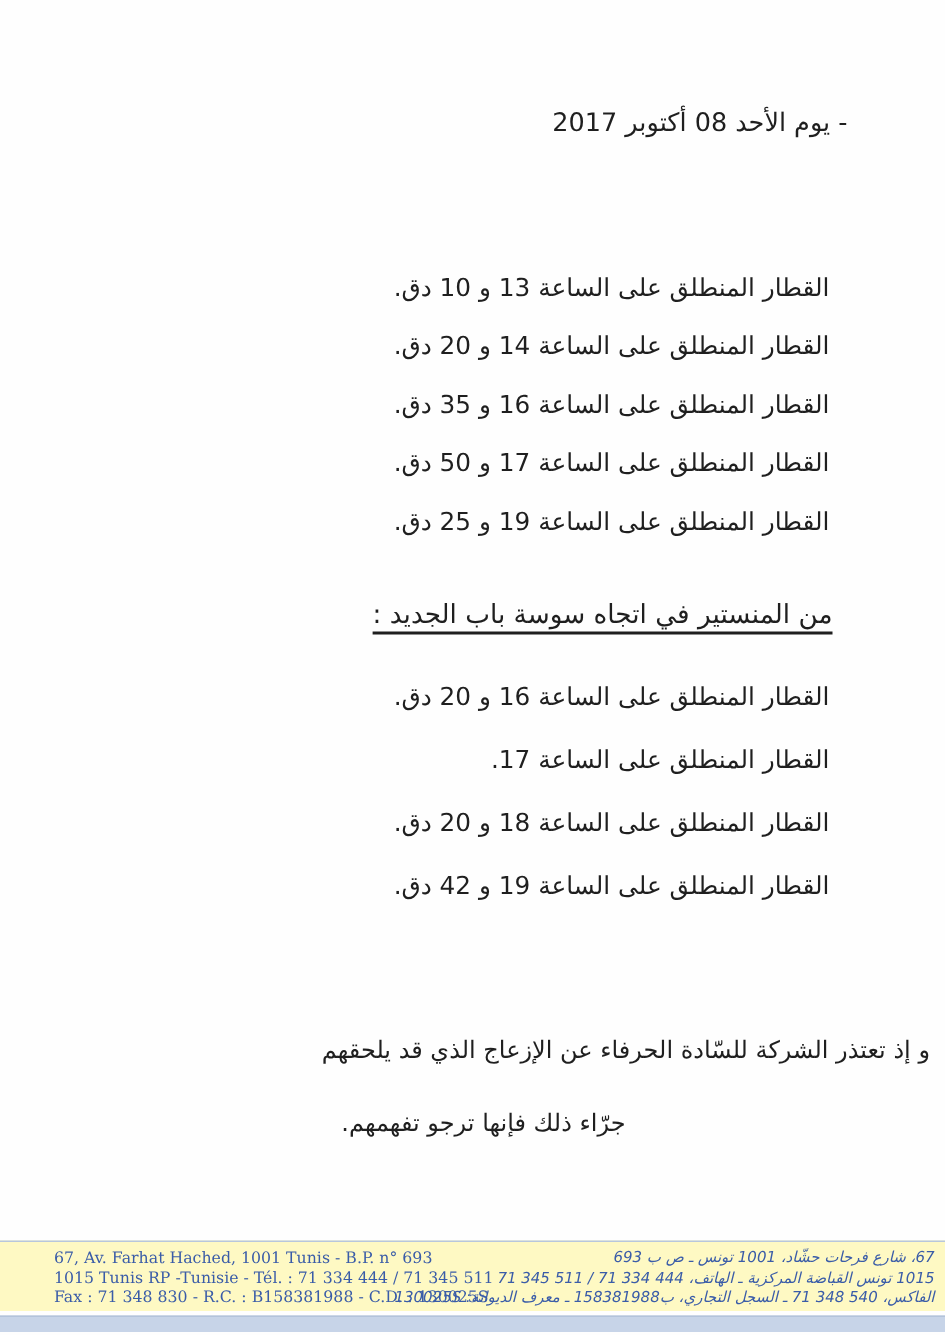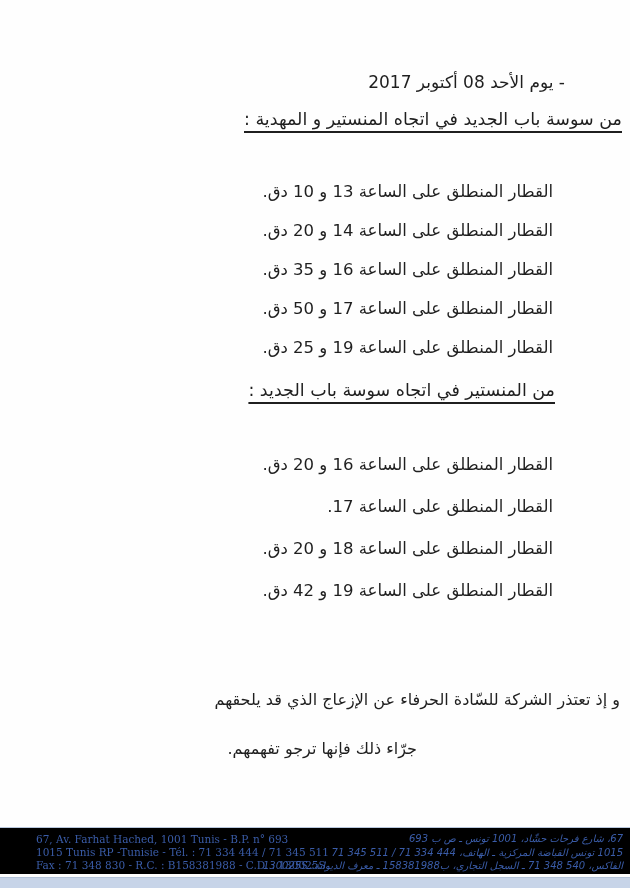--- a/index.html
+++ b/index.html
@@ -16,40 +16,40 @@
     direction:rtl;font-size:17px;font-weight:normal;white-space:nowrap;
   }
   .section-heading{
     position:absolute;direction:rtl;white-space:nowrap;
     font-size:17.5px;
     text-decoration:underline;
     text-decoration-thickness:1.5px;
     text-underline-offset:6px;
   }
   .heading-1{top:109px;right:8px;}
-  .heading-2{top:380px;right:75px;}
+  .heading-2{top:400px;right:75px;}
   .schedule-list{
     position:absolute;right:77px;
     display:flex;flex-direction:column;align-items:flex-end;
   }
   .list-1{top:172px;}
   .list-2{top:444px;}
   .list-1 .schedule-item{height:39px;line-height:39px;}
   .list-2 .schedule-item{height:42px;line-height:42px;}
   .schedule-item{
     direction:rtl;font-size:16.5px;white-space:nowrap;text-align:right;
   }
   .closing-line{
     position:absolute;direction:rtl;font-size:16px;white-space:nowrap;
   }
   .closing-1{top:690px;right:10px;}
   .closing-2{top:739px;right:213px;text-align:right;}
   .footer-band{
     position:absolute;left:0;top:827px;width:630px;height:47px;
-    background:#000000;border-top:1px solid #b8c7dd;box-sizing:border-box;
+    background:#fef9c3;border-top:1px solid #b8c7dd;box-sizing:border-box;
   }
   .footer-french{
     position:absolute;left:36px;top:5px;
     direction:ltr;text-align:left;
     font-family:"DejaVu Serif",serif;
     font-size:10.5px;line-height:13px;color:#3a5ca8;white-space:nowrap;
   }
   .footer-arabic{
     position:absolute;right:7px;top:4px;
     direction:rtl;text-align:right;
@@ -60,21 +60,20 @@
     background:#c7d4e8;border-top:1px solid #b3c3da;box-sizing:border-box;
   }
 </style>
 </head>
 <body>
 
 <div class="page">
 
   <div class="date-line">- يوم الأحد 08 أكتوبر 2017</div>
 
-  <div class="section-heading heading-1">من سوسة باب الجديد في اتجاه المنستير و المهدية :</div>
 
   <div class="schedule-list list-1">
     <div class="schedule-item">القطار المنطلق على الساعة 13 و 10 دق.</div>
     <div class="schedule-item">القطار المنطلق على الساعة 14 و 20 دق.</div>
     <div class="schedule-item">القطار المنطلق على الساعة 16 و 35 دق.</div>
     <div class="schedule-item">القطار المنطلق على الساعة 17 و 50 دق.</div>
     <div class="schedule-item">القطار المنطلق على الساعة 19 و 25 دق.</div>
   </div>
 
   <div class="section-heading heading-2">من المنستير في اتجاه سوسة باب الجديد :</div>

